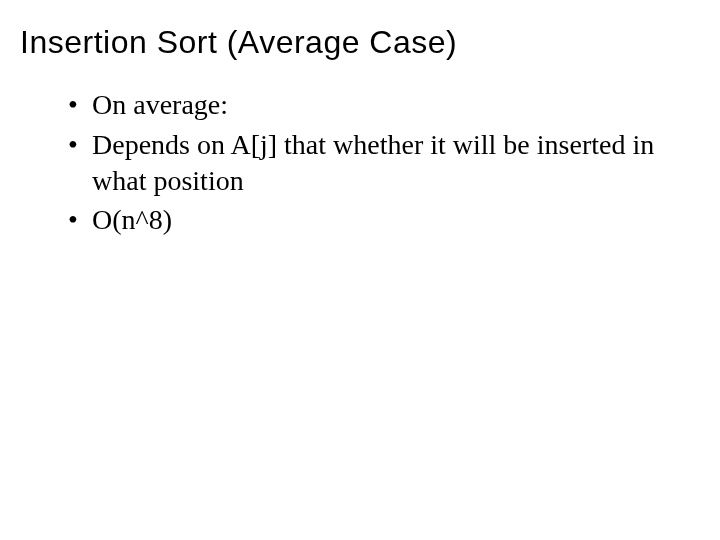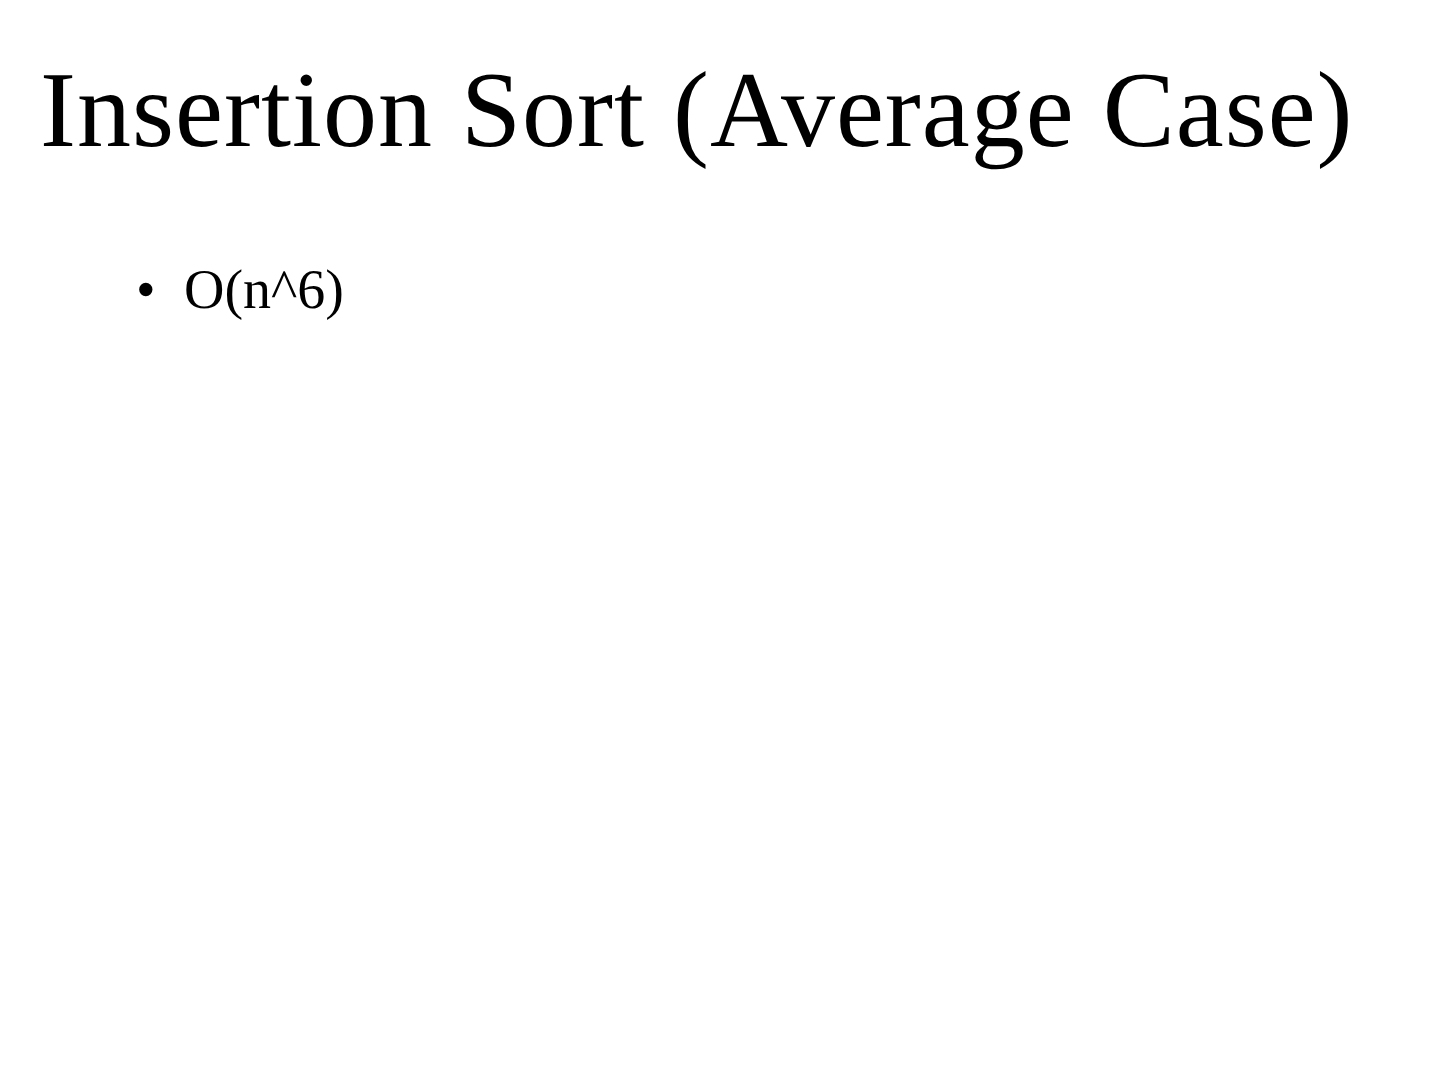--- a/index.html
+++ b/index.html
@@ -5,24 +5,24 @@
     * { margin: 0; padding: 0; box-sizing: border-box; }
     body {
       width: 720px;
       height: 540px;
       background: #ffffff;
       padding: 24px 20px;
       font-family: "Times New Roman", Times, serif;
       color: #000;
     }
     .title {
-      font-family: Liberation Serif, serif;
-      font-size: 54px;
+      font-family: Liberation Sans, sans-serif;
+      font-size: 32px;
       font-weight: normal;
-      margin-bottom: 42px;
+      margin-bottom: 26px;
       letter-spacing: 0.5px;
     }
     .bullets {
       list-style: none;
       padding-left: 48px;
     }
     .bullets li {
       position: relative;
       font-size: 28px;
       line-height: 1.28;
@@ -40,14 +40,16 @@
     }
     .gap-after { margin-bottom: 44px; }
     sup { font-size: 0.65em; vertical-align: super; line-height: 0; }
   </style>
 </head>
 <body>
 
 <h1 class="title">Insertion Sort (Average Case)</h1>
 
 <ul class="bullets">
-  <li>O(n^6)</li>
+  <li class="comic">On average:</li>
+  <li>Depends on A[j] that whether it will be inserted in what position</li>
+  <li>O(n^8)</li>
 </ul>
 
 </body></html>

